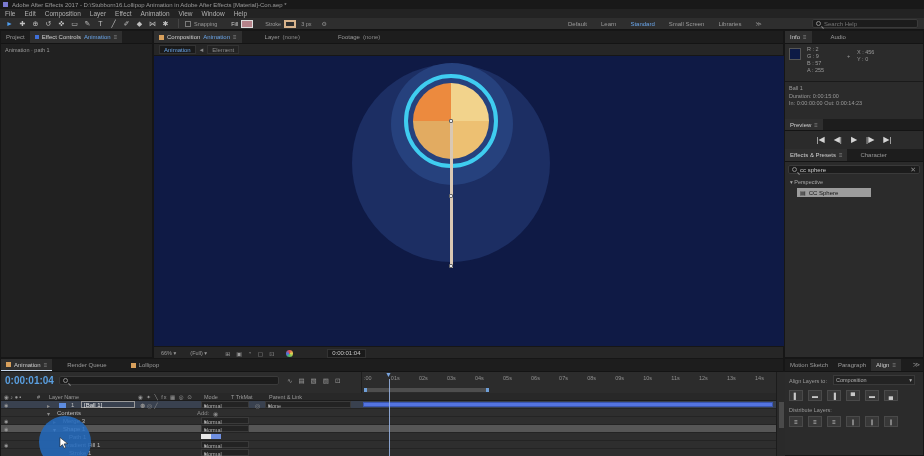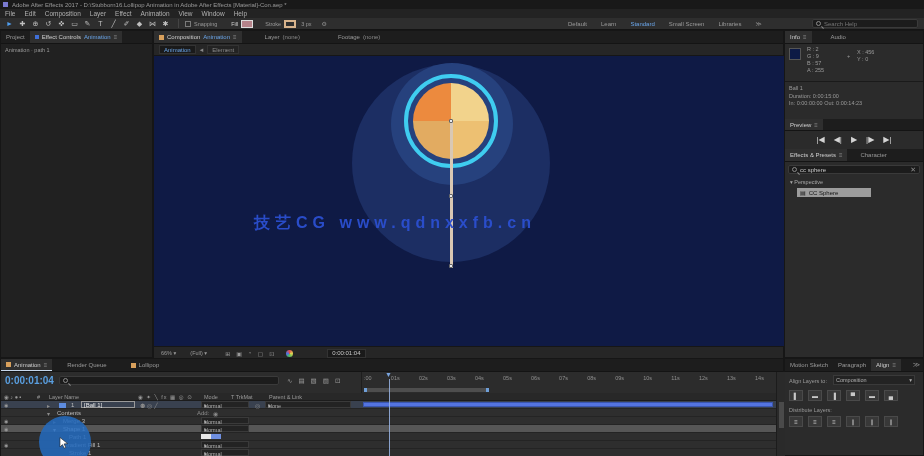--- a/index.html
+++ b/index.html
@@ -147,21 +147,20 @@
 
   <div class="abs viewer" style="left:0;top:25px">
     <div class="circ" style="left:198px;top:8px;width:198px;height:198px;background:#1c2e63"></div>
     <div class="circ" style="left:237px;top:7px;width:122px;height:122px;background:#26417d"></div>
     <div class="circ" style="left:250px;top:18px;width:94px;height:94px;border:4px solid #3fcdf0"></div>
     <div class="circ" style="left:259px;top:27px;width:76px;height:76px;background:conic-gradient(from 0deg,#f2d38c 0deg 90deg,#edc072 90deg 180deg,#e2ab61 180deg 270deg,#ec8a3e 270deg 360deg)"></div>
     <div class="abs" style="left:296px;top:65px;width:3px;height:147px;background:#d9c8b4"></div>
     <div class="vdot" style="left:295px;top:63px"></div>
     <div class="vdot" style="left:295px;top:138px"></div>
     <div class="vdot" style="left:295px;top:208px"></div>
-    <div class="watermark">技艺CG  www.qdnxxfb.cn</div>
   </div>
 
   <div class="abs" style="left:0;top:315px;width:629px;height:13px;background:#262626;border-top:1px solid #161616;display:flex;align-items:center;gap:6px;padding-left:7px">
     <span class="lbl"><span>66%</span> ▾</span>
     <span class="lbl" style="margin-left:8px"><span>(Full)</span> ▾</span>
     <span style="display:flex;gap:6px;margin-left:12px;color:#9a9a9a;font-size:6px">
         <span>⊞</span>
         <span>▣</span>
         <span>◔</span>
         <span>▢</span>

